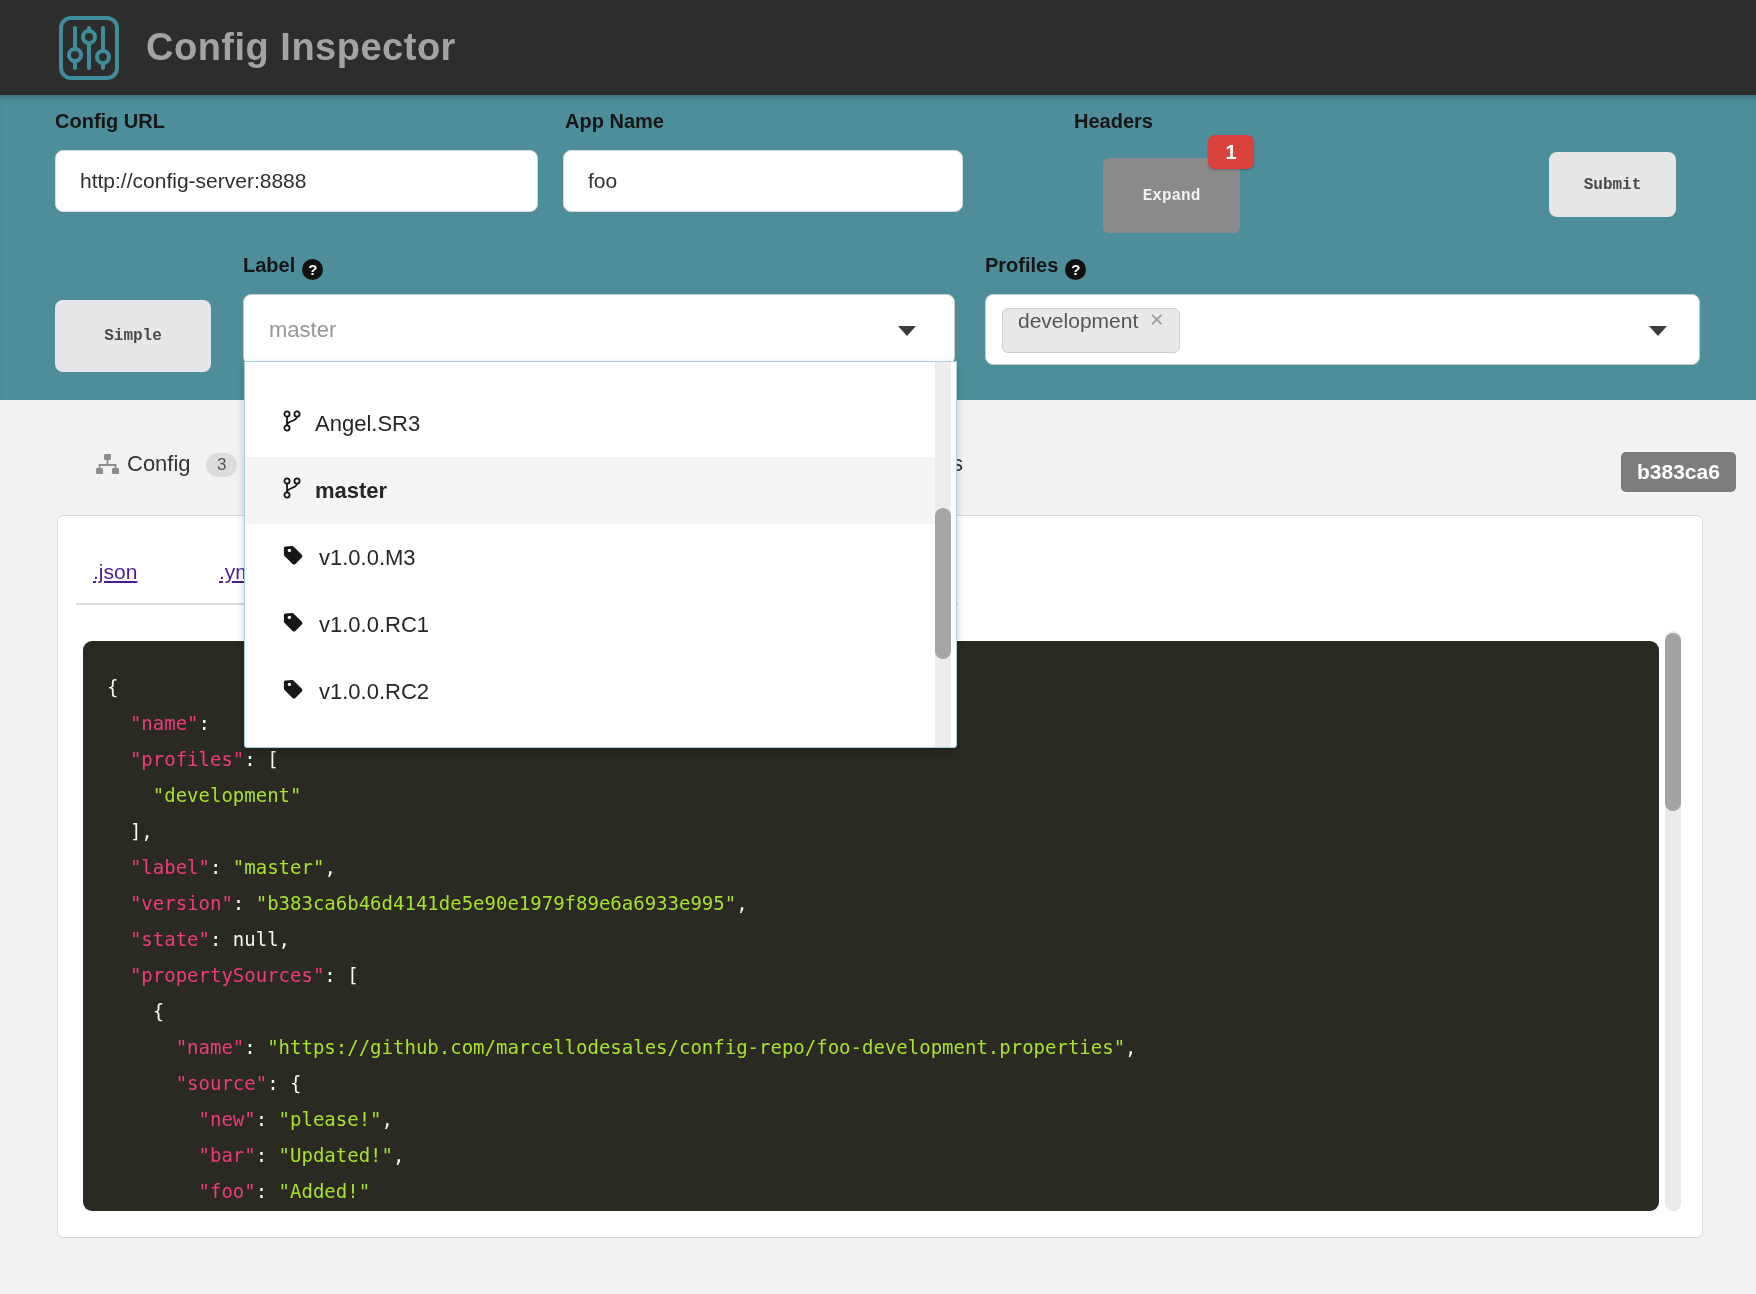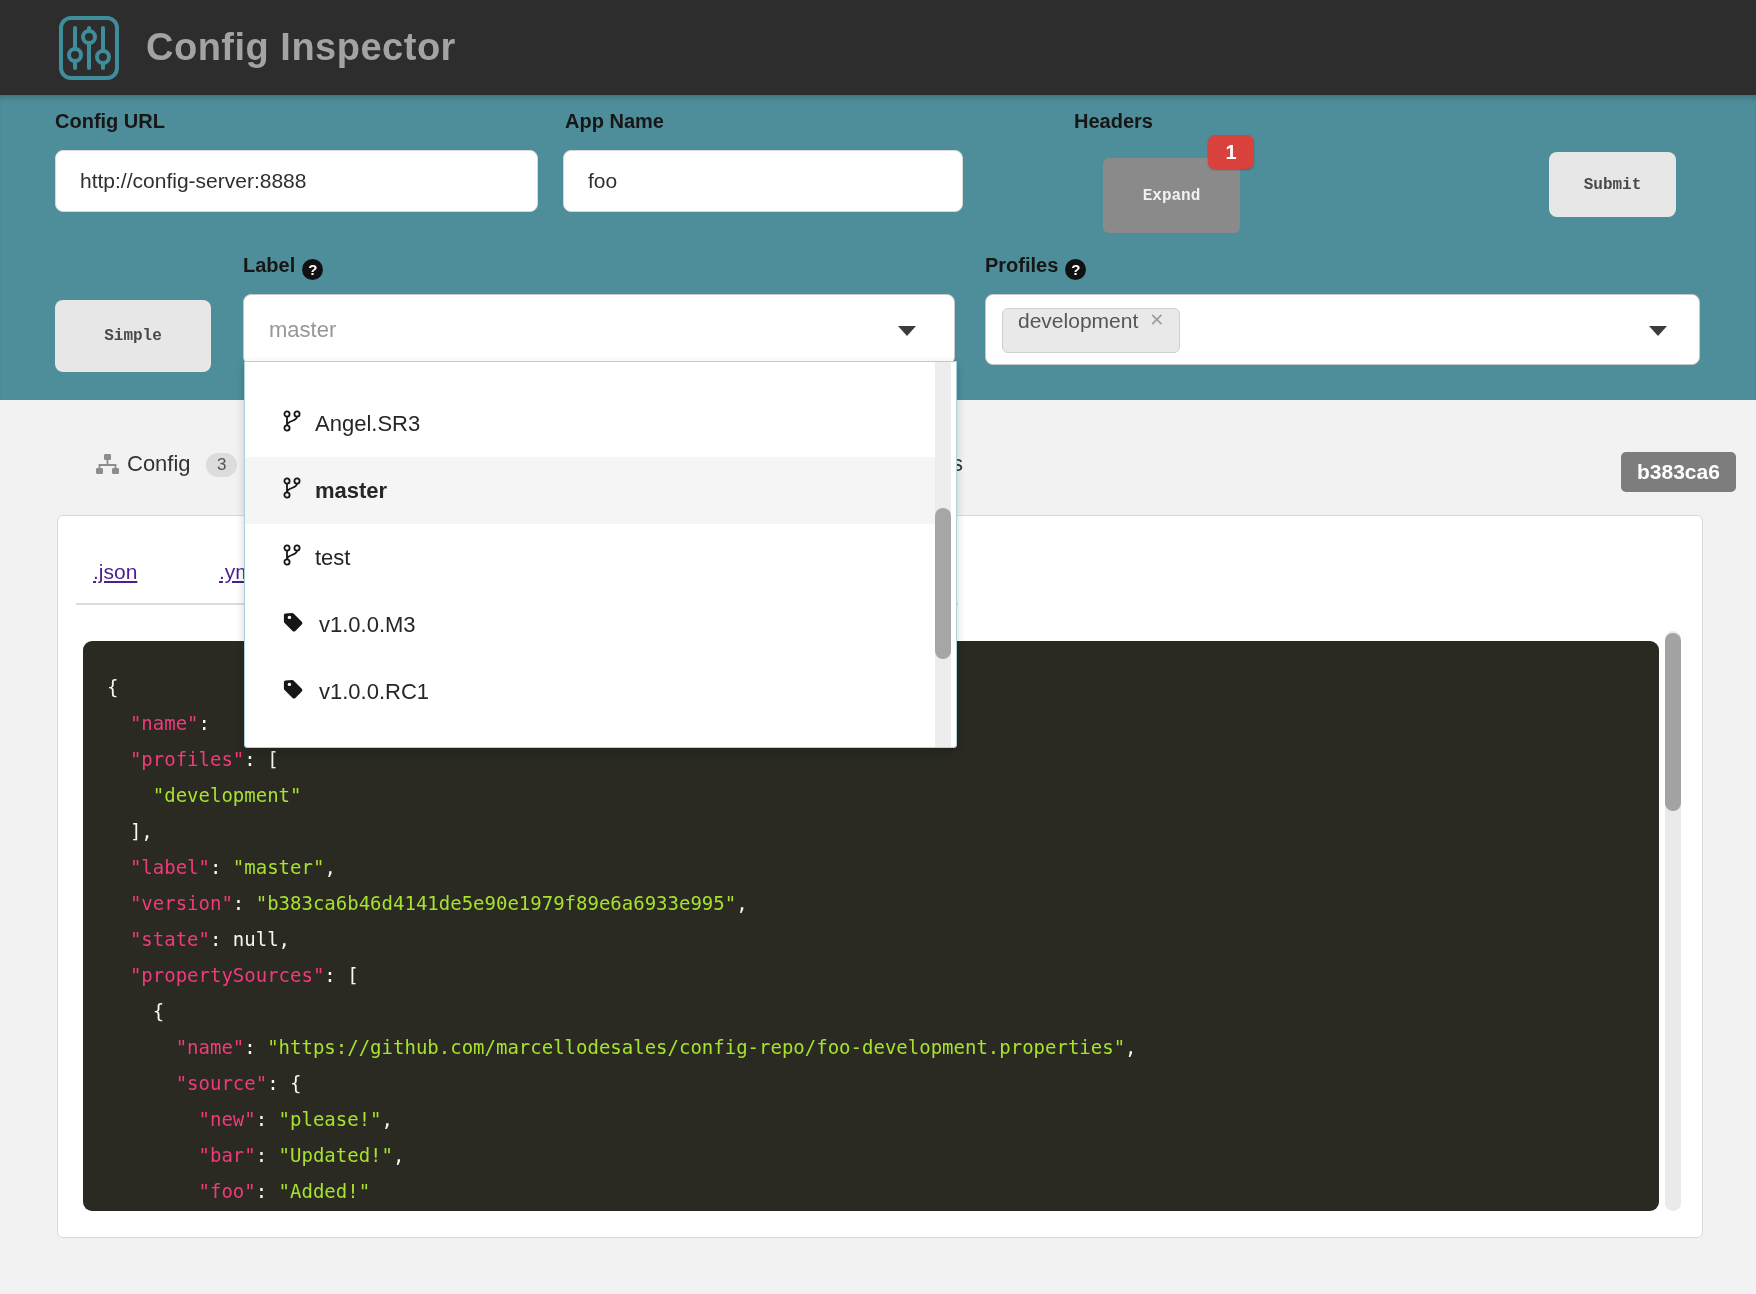--- a/index.html
+++ b/index.html
@@ -193,29 +193,20 @@
         <div class="dd-item sel">
           <span><svg width="18" height="24" viewBox="0 0 18 24">
               <circle cx="4" cy="5" r="2.6" fill="none" stroke="#161616" stroke-width="1.8"></circle>
               <circle cx="14" cy="5" r="2.6" fill="none" stroke="#161616" stroke-width="1.8"></circle>
               <circle cx="4" cy="19" r="2.6" fill="none" stroke="#161616" stroke-width="1.8"></circle>
               <path d="M4 7.6 V16.4 M14 7.6 C14 13 4 11 4 16.4" fill="none" stroke="#161616" stroke-width="1.8"></path>
             </svg></span>
           <span>master</span>
         </div>
         <div class="dd-item">
-          <span><svg width="18" height="24" viewBox="0 0 18 24">
-              <circle cx="4" cy="5" r="2.6" fill="none" stroke="#161616" stroke-width="1.8"></circle>
-              <circle cx="14" cy="5" r="2.6" fill="none" stroke="#161616" stroke-width="1.8"></circle>
-              <circle cx="4" cy="19" r="2.6" fill="none" stroke="#161616" stroke-width="1.8"></circle>
-              <path d="M4 7.6 V16.4 M14 7.6 C14 13 4 11 4 16.4" fill="none" stroke="#161616" stroke-width="1.8"></path>
-            </svg></span>
-          <span>test</span>
-        </div>
-        <div class="dd-item">
           <span><svg width="22" height="22" viewBox="0 0 22 22">
               <path d="M2.5 2.5 a1.6 1.6 0 0 0 -1.6 1.6 v6.2 c0 .6.24 1.2.68 1.6 l8 8 a2 2 0 0 0 2.8 0 l6.4-6.4 a2 2 0 0 0 0-2.8 l-8-8 a2.3 2.3 0 0 0 -1.6-.68 Z" fill="#161616"></path>
               <circle cx="6.4" cy="6.4" r="1.7" fill="#ffffff"></circle>
             </svg></span>
           <span>v1.0.0.M3</span>
         </div>
         <div class="dd-item">
           <span><svg width="22" height="22" viewBox="0 0 22 22">
               <path d="M2.5 2.5 a1.6 1.6 0 0 0 -1.6 1.6 v6.2 c0 .6.24 1.2.68 1.6 l8 8 a2 2 0 0 0 2.8 0 l6.4-6.4 a2 2 0 0 0 0-2.8 l-8-8 a2.3 2.3 0 0 0 -1.6-.68 Z" fill="#161616"></path>
               <circle cx="6.4" cy="6.4" r="1.7" fill="#ffffff"></circle>

